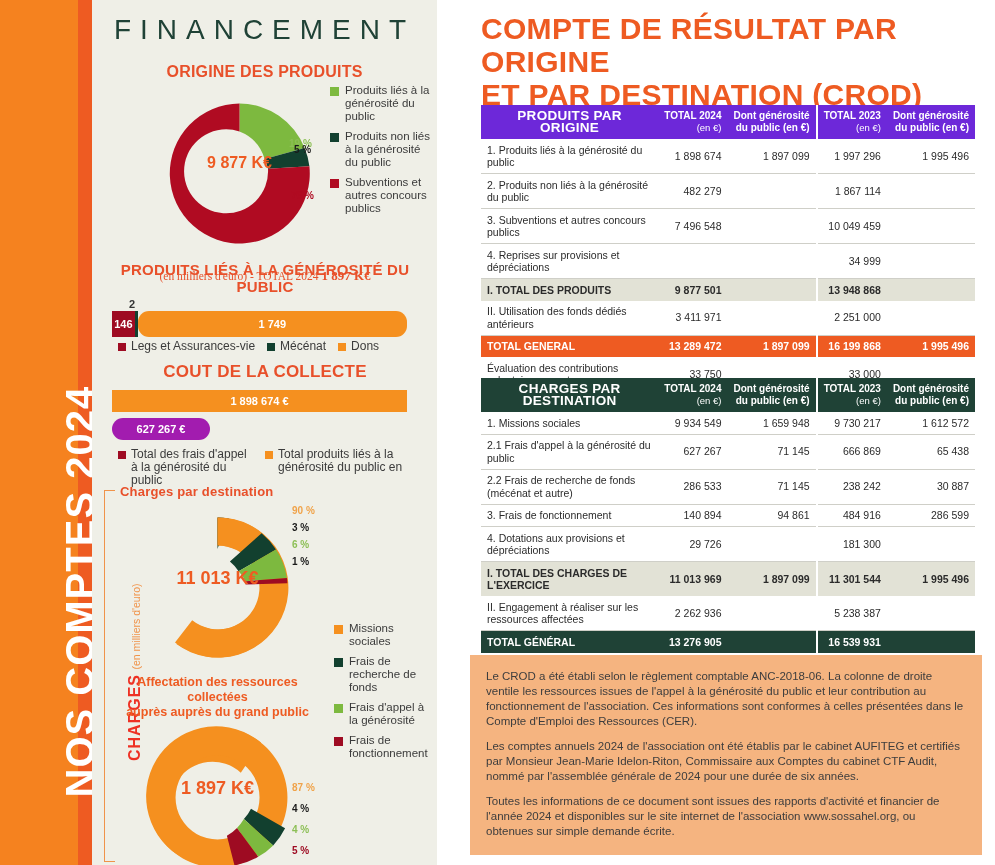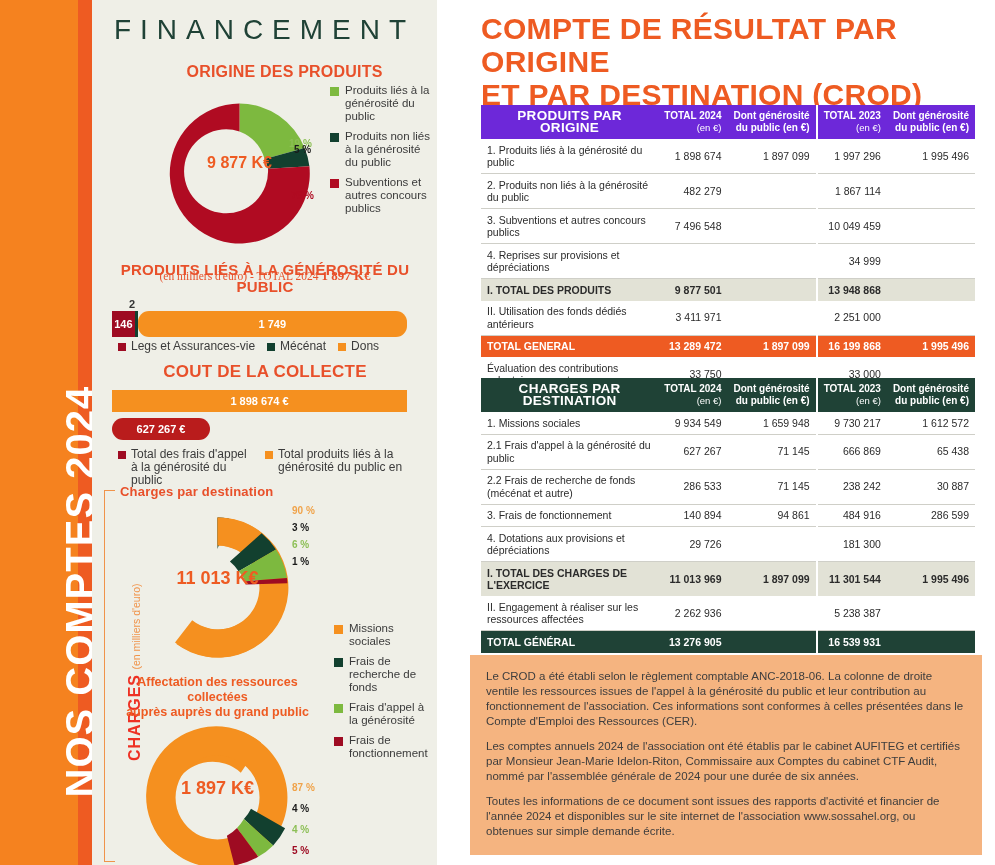--- a/index.html
+++ b/index.html
@@ -119,21 +119,21 @@
 <div class="page">
 
   <div class="rail"></div>
   <div class="rail-edge"></div>
   <div class="rail-title">NOS COMPTES 2024</div>
 
   <div class="left-panel"></div>
 
   <div class="fin-title">FINANCEMENT</div>
 
-  <div class="sec-title" style="left:92px;top:63px;width:345px;margin-left:20px;">ORIGINE DES PRODUITS</div>
+  <div class="sec-title" style="left:92px;top:63px;width:345px;">ORIGINE DES PRODUITS</div>
 
   <div class="donut" style="left:152px;top:86px;width:175px;height:175px;">
     <svg width="175" height="175" viewBox="0 0 175 175" aria-hidden="true">
 
       <path d="M87.5 17.5 A70 70 0 0 1 152.6 62.0 L112.6 72.9 A42 42 0 0 0 87.5 45.5 Z" fill="#7DB93F"></path>
 
       <path d="M152.6 62.0 A70 70 0 0 1 157.4 80.2 L116.0 82.8 A42 42 0 0 0 112.6 72.9 Z" fill="#12402F"></path>
 
       <path d="M157.4 80.2 A70 70 0 1 1 87.5 17.5 L87.5 45.5 A42 42 0 1 0 116.0 82.8 Z" fill="#B00B22"></path>
     </svg>
@@ -186,21 +186,21 @@
     </div>
     <div class="it">
       <span class="sw" style="background:#F5901F;"></span>
       <span class="tx">Dons</span>
     </div>
   </div>
 
   <div class="sec-title" style="left:100px;top:363px;width:330px;font-size:17px;">COUT DE LA COLLECTE</div>
 
   <div class="bar" style="left:112px;top:390px;width:295px;background:#F5901F;">1 898 674 €</div>
-  <div class="bar" style="left:112px;top:418px;width:98px;background:#b91c1c;border-radius:11px;">627 267 €</div>
+  <div class="bar" style="left:112px;top:418px;width:98px;background:#a21caf;border-radius:11px;">627 267 €</div>
 
   <div class="hlegend" style="left:118px;top:448px;width:300px;">
     <div class="it" style="width:135px;">
       <span class="sw" style="background:#9E0B22;"></span>
       <span class="tx">Total des frais d'appel à la générosité du public</span>
     </div>
     <div class="it" style="width:140px;">
       <span class="sw" style="background:#F5901F;"></span>
       <span class="tx">Total produits liés à la générosité du public en</span>
     </div>

